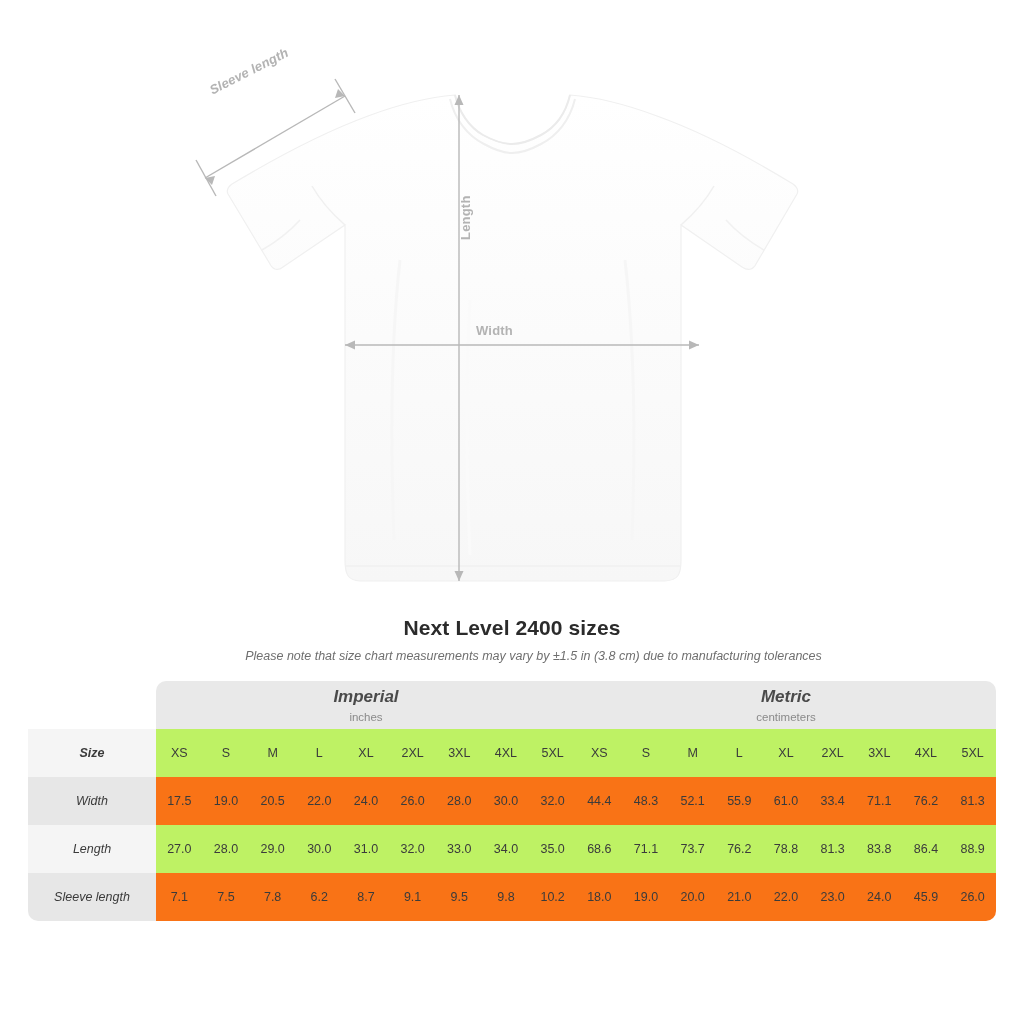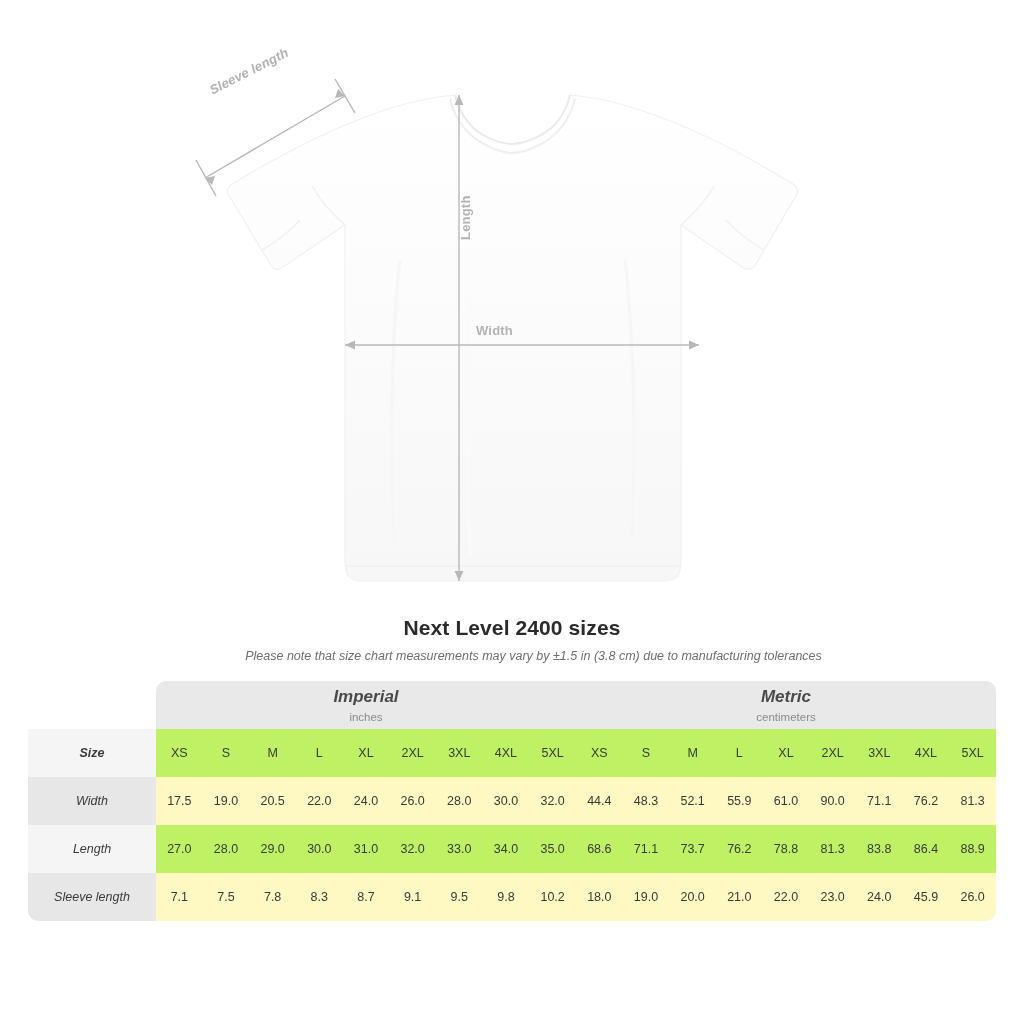--- a/index.html
+++ b/index.html
@@ -128,21 +128,21 @@
     font-weight: bold;
     font-size: 12.5px;
     color: #333;
     height: 46px;
   }
   .head-row td.rowlabel {
     font-weight: bold;
   }
 
   tr.shaded td {
-    background: #fef9c3;
+    background: #f97316;
   }
   tr.plain td {
     background: #bef264;
   }
   td.rowlabel {
     font-weight: bold;
     font-size: 12.5px;
     color: #333;
     font-style: italic;
   }
@@ -304,21 +304,21 @@
           <td>24.0</td>
           <td>26.0</td>
           <td>28.0</td>
           <td>30.0</td>
           <td>32.0</td>
           <td>44.4</td>
           <td>48.3</td>
           <td>52.1</td>
           <td>55.9</td>
           <td>61.0</td>
-          <td>90.0</td>
+          <td>33.4</td>
           <td>71.1</td>
           <td>76.2</td>
           <td>81.3</td>
         </tr>
         <tr class="plain">
           <td class="rowlabel">Length</td>
           <td>27.0</td>
           <td>28.0</td>
           <td>29.0</td>
           <td>30.0</td>
@@ -335,21 +335,21 @@
           <td>81.3</td>
           <td>83.8</td>
           <td>86.4</td>
           <td>88.9</td>
         </tr>
         <tr class="shaded">
           <td class="rowlabel">Sleeve length</td>
           <td>7.1</td>
           <td>7.5</td>
           <td>7.8</td>
-          <td>8.3</td>
+          <td>6.2</td>
           <td>8.7</td>
           <td>9.1</td>
           <td>9.5</td>
           <td>9.8</td>
           <td>10.2</td>
           <td>18.0</td>
           <td>19.0</td>
           <td>20.0</td>
           <td>21.0</td>
           <td>22.0</td>

